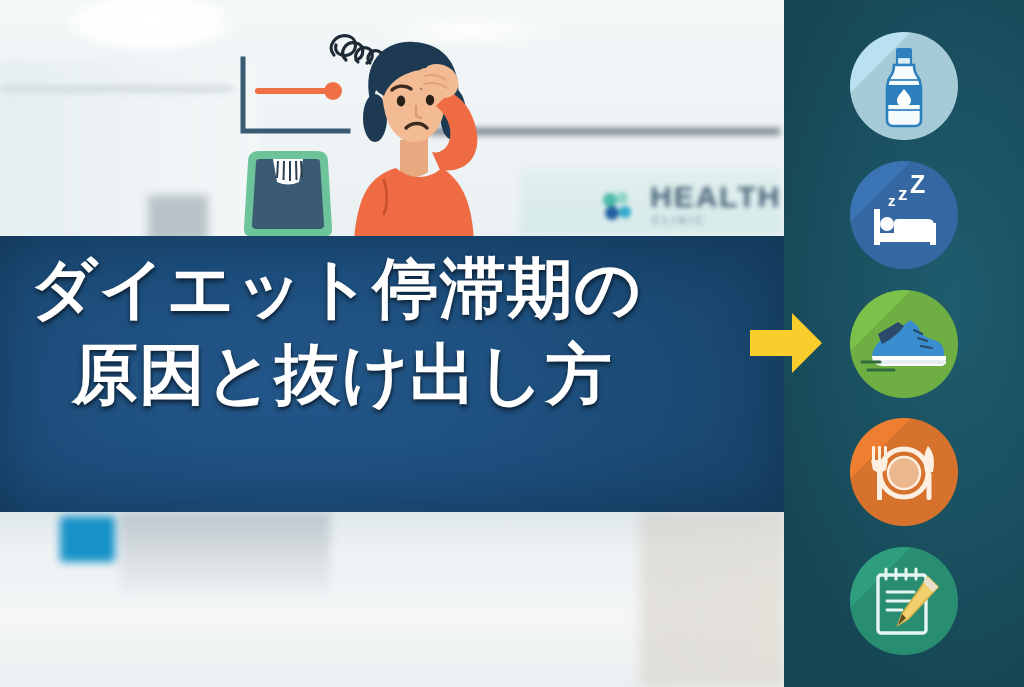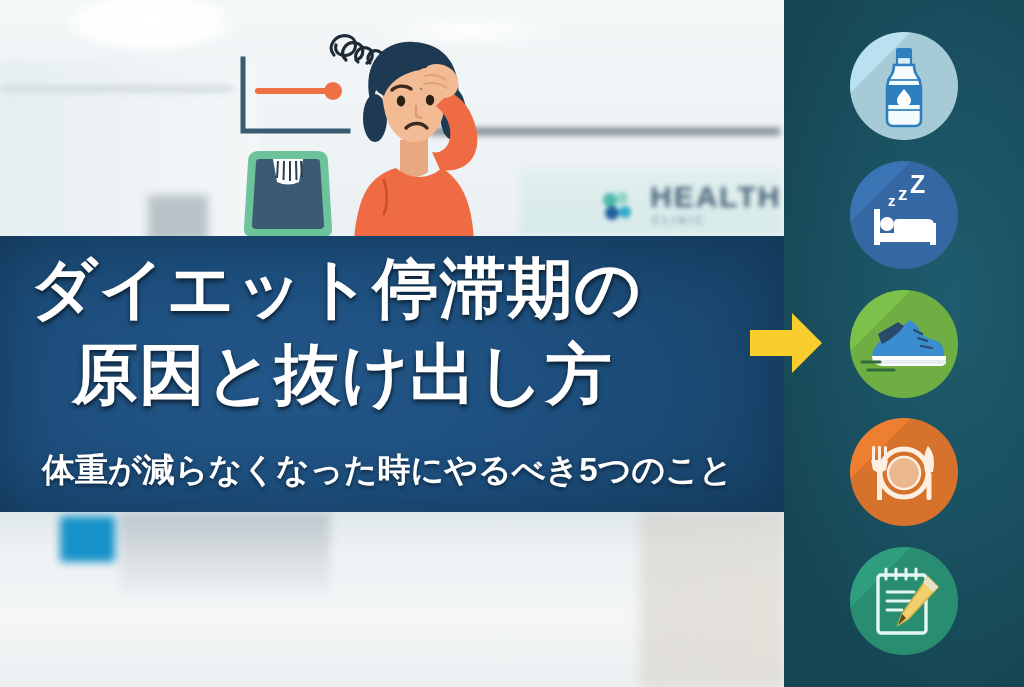--- a/index.html
+++ b/index.html
@@ -304,21 +304,20 @@
       <path d="M103 54 C110 52 118 54 124 58"></path>
       <path d="M102 62 C110 60 119 62 125 66"></path>
     </g>
 
     <path d="M62 158 C66 172 66 182 62 192" stroke="#c9502c" stroke-width="2.6" fill="none" stroke-linecap="round"></path>
   </svg>
 
   <div class="title-band"></div>
   <div class="title-line title-line-1">ダイエット停滞期の</div>
   <div class="title-line title-line-2">原因と抜け出し方</div>
-  <div class="subtitle">体重が減らなくなった時にやるべき5つのこと</div>
 
   <svg class="arrow" viewBox="0 0 76 68">
     <path d="M2 21 L44 21 L44 4 L74 34 L44 64 L44 47 L2 47 Z" fill="#f9cd2b"></path>
   </svg>
 
   <div class="sidebar">
 
     <div class="icon-circle" style="top:32px; background:#b9e1ef;">
       <div class="shadow-wedge"></div>
       <svg class="icon-svg" viewBox="0 0 108 108">

